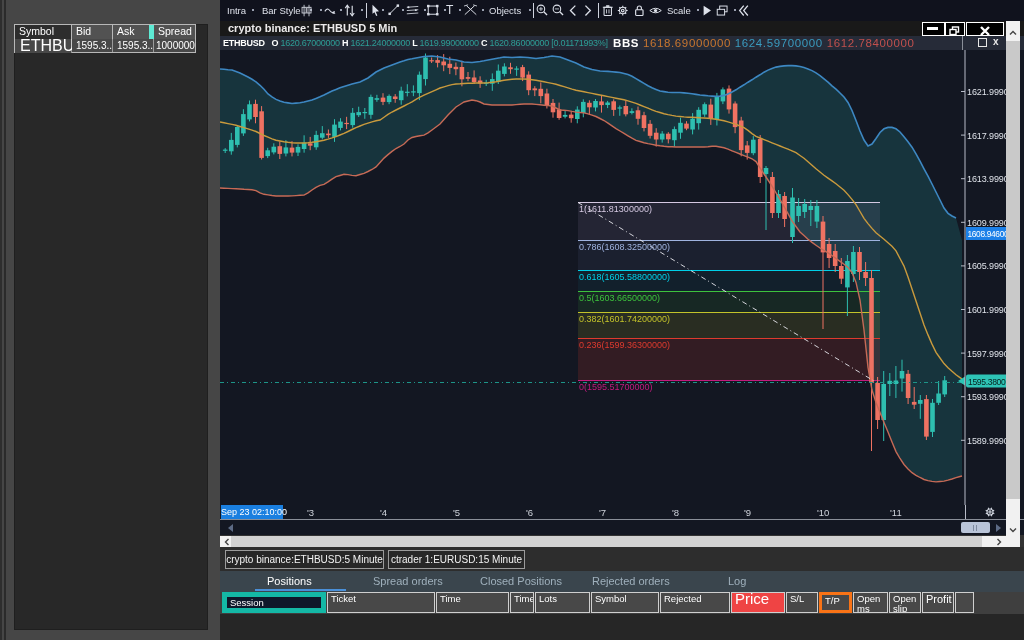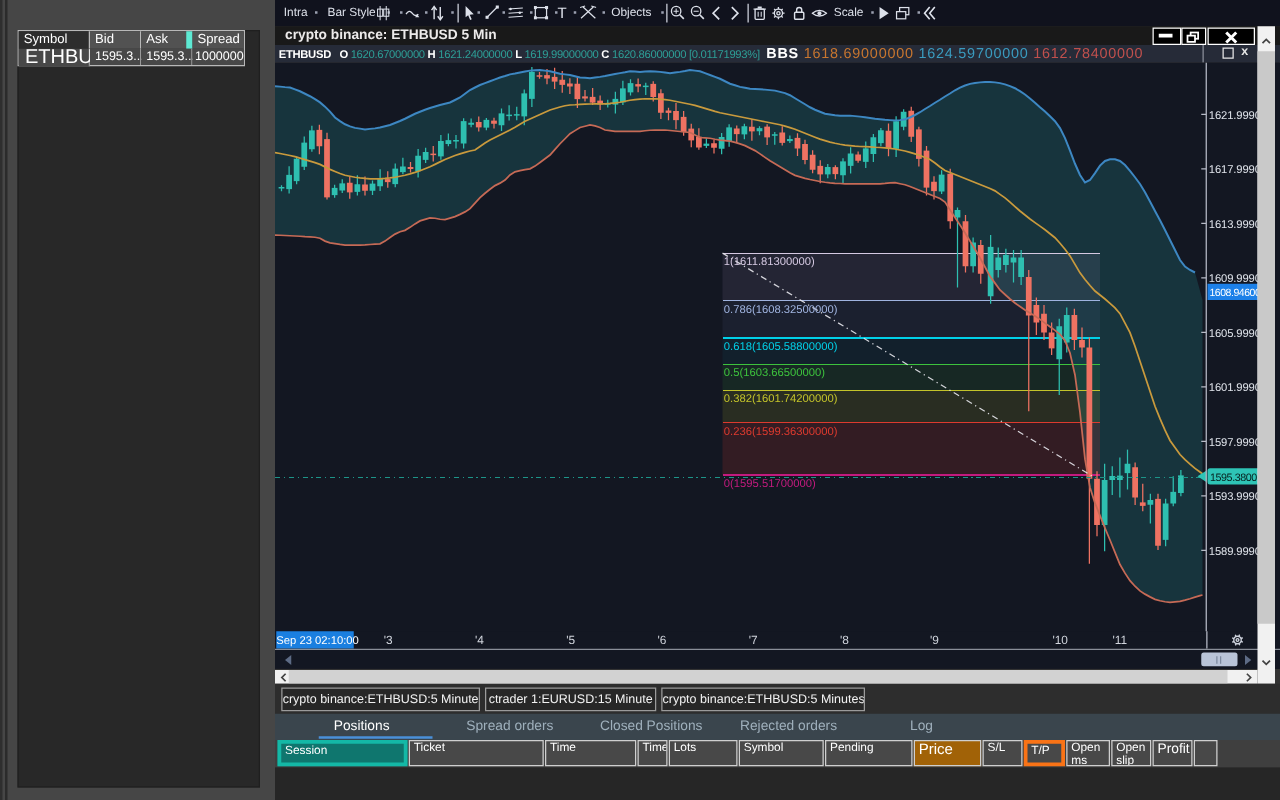--- a/index.html
+++ b/index.html
@@ -444,21 +444,21 @@
 </svg>
 <div style="position:absolute;left:220px;top:505px;width:804px;height:14px;background:#131722">
 <div style="position:absolute;left:1px;top:0px;width:62px;height:14px;background:#1a7fe0;color:#fff;font-size:9px;line-height:14px;text-align:center;white-space:nowrap">Sep 23 02:10:00</div>
 <div style="position:absolute;left:87px;top:2px;font-size:9.5px;color:#d0d4dc">'3</div>
     <div style="position:absolute;left:160px;top:2px;font-size:9.5px;color:#d0d4dc">'4</div>
     <div style="position:absolute;left:233px;top:2px;font-size:9.5px;color:#d0d4dc">'5</div>
     <div style="position:absolute;left:306px;top:2px;font-size:9.5px;color:#d0d4dc">'6</div>
     <div style="position:absolute;left:379px;top:2px;font-size:9.5px;color:#d0d4dc">'7</div>
     <div style="position:absolute;left:452px;top:2px;font-size:9.5px;color:#d0d4dc">'8</div>
     <div style="position:absolute;left:524px;top:2px;font-size:9.5px;color:#d0d4dc">'9</div>
-    <div style="position:absolute;left:622px;top:2px;font-size:9.5px;color:#d0d4dc">'10</div>
+    <div style="position:absolute;left:597px;top:2px;font-size:9.5px;color:#d0d4dc">'10</div>
     <div style="position:absolute;left:670px;top:2px;font-size:9.5px;color:#d0d4dc">'11</div>
 <div style="position:absolute;left:745px;top:0;width:1px;height:14px;background:#b8bcc8"></div>
 <svg style="position:absolute;left:764px;top:1px" width="12" height="12" viewBox="0 0 12 12">
       <g stroke="#cfd4de" stroke-width="1.1" fill="none">
         <circle cx="6" cy="6" r="3"></circle>
         <circle cx="6" cy="6" r="1.1"></circle>
         <line x1="8.8" y1="7.1" x2="10.3" y2="7.7"></line>
         <line x1="7.2" y1="8.8" x2="7.8" y2="10.2"></line>
         <line x1="4.9" y1="8.8" x2="4.3" y2="10.3"></line>
         <line x1="3.2" y1="7.2" x2="1.8" y2="7.8"></line>
@@ -494,39 +494,38 @@
       <path d="M1 5.5 L4 2.5 L7 5.5" fill="none" stroke="#444" stroke-width="1.4"></path>
     </svg>
 <div style="position:absolute;left:0;top:20px;width:14px;height:458px;background:#c9c9c9"></div>
 <svg style="position:absolute;left:3px;top:505px" width="8" height="8" viewBox="0 0 8 8">
       <path d="M1 2.5 L4 5.5 L7 2.5" fill="none" stroke="#444" stroke-width="1.4"></path>
     </svg>
 </div>
 <div style="position:absolute;left:220px;top:547px;width:804px;height:24px;background:#2d2d2d">
 <div style="position:absolute;top:3px;height:19px;background:#272727;border:1px solid #9b9b9b;color:#f2f2f2;font-size:10px;line-height:18px;text-align:center;box-sizing:border-box;white-space:nowrap;overflow:hidden;left:5px;width:159px">crypto binance:ETHBUSD:5 Minute</div>
 <div style="position:absolute;top:3px;height:19px;background:#272727;border:1px solid #9b9b9b;color:#f2f2f2;font-size:10px;line-height:18px;text-align:center;box-sizing:border-box;white-space:nowrap;overflow:hidden;left:168px;width:137px">ctrader 1:EURUSD:15 Minute</div>
-<div style="position:absolute;top:3px;height:19px;background:#272727;border:1px solid #9b9b9b;color:#f2f2f2;font-size:10px;line-height:18px;text-align:center;box-sizing:border-box;white-space:nowrap;overflow:hidden;left:309px;width:163px">crypto binance:ETHBUSD:5 Minutes</div>
 </div>
 <div style="position:absolute;left:220px;top:571px;width:804px;height:21px;background:#3a454d;font-size:11px">
 <div style="position:absolute;left:47px;top:4px;color:#fff">Positions</div>
 <div style="position:absolute;left:35px;top:18px;width:91px;height:2px;background:#4a90d9"></div>
 <div style="position:absolute;left:153px;top:4px;color:#9fb0bc">Spread orders</div>
 <div style="position:absolute;left:260px;top:4px;color:#9fb0bc">Closed Positions</div>
 <div style="position:absolute;left:372px;top:4px;color:#9fb0bc">Rejected orders</div>
 <div style="position:absolute;left:508px;top:4px;color:#9fb0bc">Log</div>
 </div>
 <div style="position:absolute;left:220px;top:592px;width:804px;height:22px;background:#3f3f3f">
-    <div style="position:absolute;left:2px;top:0;width:104px;height:21px;background:#0f766e;border:3px solid #14b8a6;box-sizing:border-box;color:#fff;font-size:9.5px;line-height:10px;padding:1px 0 0 3px;white-space:nowrap;overflow:hidden">Session</div>
+    <div style="position:absolute;left:2px;top:0;width:104px;height:21px;background:#0f172a;border:5px solid #14b8a6;box-sizing:border-box;color:#fff;font-size:9.5px;line-height:10px;padding:1px 0 0 3px;white-space:nowrap;overflow:hidden">Session</div>
     <div style="position:absolute;left:107px;top:0;width:108px;height:21px;background:#484848;border:1px solid #cfcfcf;box-sizing:border-box;color:#fff;font-size:9.5px;line-height:10px;padding:1px 0 0 3px;white-space:nowrap;overflow:hidden">Ticket</div>
     <div style="position:absolute;left:216px;top:0;width:73px;height:21px;background:#484848;border:1px solid #cfcfcf;box-sizing:border-box;color:#fff;font-size:9.5px;line-height:10px;padding:1px 0 0 3px;white-space:nowrap;overflow:hidden">Time</div>
     <div style="position:absolute;left:290px;top:0;width:24px;height:21px;background:#484848;border:1px solid #cfcfcf;box-sizing:border-box;color:#fff;font-size:9.5px;line-height:10px;padding:1px 0 0 3px;white-space:nowrap;overflow:hidden">Time</div>
     <div style="position:absolute;left:315px;top:0;width:55px;height:21px;background:#484848;border:1px solid #cfcfcf;box-sizing:border-box;color:#fff;font-size:9.5px;line-height:10px;padding:1px 0 0 3px;white-space:nowrap;overflow:hidden">Lots</div>
     <div style="position:absolute;left:371px;top:0;width:68px;height:21px;background:#484848;border:1px solid #cfcfcf;box-sizing:border-box;color:#fff;font-size:9.5px;line-height:10px;padding:1px 0 0 3px;white-space:nowrap;overflow:hidden">Symbol</div>
-    <div style="position:absolute;left:440px;top:0;width:70px;height:21px;background:#484848;border:1px solid #cfcfcf;box-sizing:border-box;color:#fff;font-size:9.5px;line-height:10px;padding:1px 0 0 3px;white-space:nowrap;overflow:hidden">Pending</div>
-    <div style="position:absolute;left:511px;top:0;width:54px;height:21px;background:#a16207;border:1px solid #cfcfcf;box-sizing:border-box;color:#fff;font-size:12px;line-height:10px;padding:1px 0 0 3px;white-space:nowrap;overflow:hidden">Price</div>
+    <div style="position:absolute;left:440px;top:0;width:70px;height:21px;background:#484848;border:1px solid #cfcfcf;box-sizing:border-box;color:#fff;font-size:9.5px;line-height:10px;padding:1px 0 0 3px;white-space:nowrap;overflow:hidden">Rejected</div>
+    <div style="position:absolute;left:511px;top:0;width:54px;height:21px;background:#ef4444;border:1px solid #cfcfcf;box-sizing:border-box;color:#fff;font-size:15px;line-height:10px;padding:1px 0 0 3px;white-space:nowrap;overflow:hidden">Price</div>
     <div style="position:absolute;left:566px;top:0;width:32px;height:21px;background:#484848;border:1px solid #cfcfcf;box-sizing:border-box;color:#fff;font-size:9.5px;line-height:10px;padding:1px 0 0 3px;white-space:nowrap;overflow:hidden">S/L</div>
     <div style="position:absolute;left:599px;top:0;width:33px;height:21px;background:#484848;border:3px solid #f97316;box-sizing:border-box;color:#fff;font-size:9.5px;line-height:10px;padding:1px 0 0 3px;white-space:nowrap;overflow:hidden">T/P</div>
     <div style="position:absolute;left:633px;top:0;width:35px;height:21px;background:#484848;border:1px solid #cfcfcf;box-sizing:border-box;color:#fff;font-size:9.5px;line-height:10px;padding:1px 0 0 3px;white-space:nowrap;overflow:hidden">Open<br>ms</div>
     <div style="position:absolute;left:669px;top:0;width:32px;height:21px;background:#484848;border:1px solid #cfcfcf;box-sizing:border-box;color:#fff;font-size:9.5px;line-height:10px;padding:1px 0 0 3px;white-space:nowrap;overflow:hidden">Open<br>slip</div>
     <div style="position:absolute;left:702px;top:0;width:32px;height:21px;background:#484848;border:1px solid #cfcfcf;box-sizing:border-box;color:#fff;font-size:11px;line-height:10px;padding:1px 0 0 3px;white-space:nowrap;overflow:hidden">Profit</div>
     <div style="position:absolute;left:735px;top:0;width:19px;height:21px;background:#484848;border:1px solid #cfcfcf;box-sizing:border-box;color:#fff;font-size:9.5px;line-height:10px;padding:1px 0 0 3px;white-space:nowrap;overflow:hidden"></div>
   </div>
 <div style="position:absolute;left:220px;top:614px;width:804px;height:26px;background:#262626"></div>
 <div style="position:absolute;left:0;top:0;width:220px;height:640px;background:#464646">
 <div style="position:absolute;left:0;top:0;width:2px;height:640px;background:#2e2e2e"></div>

